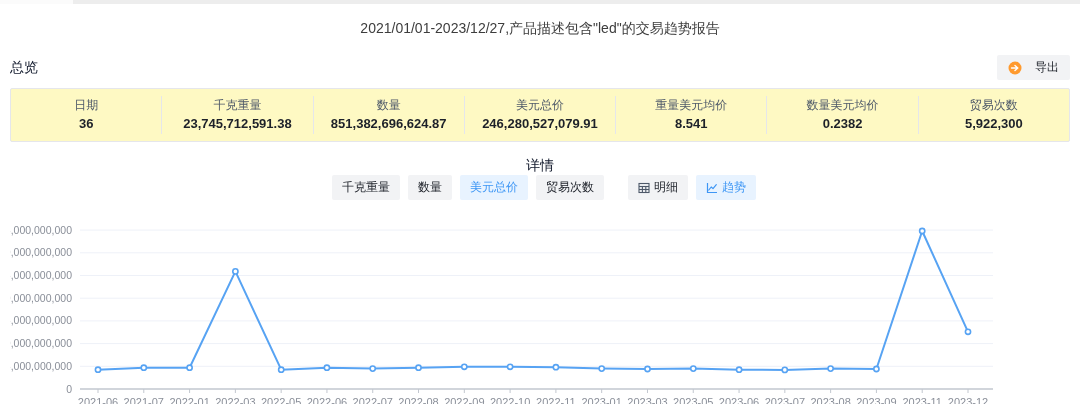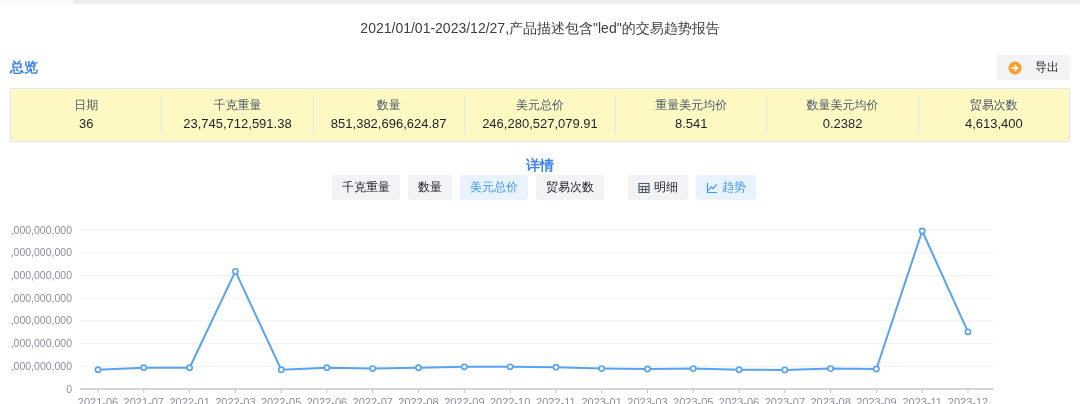--- a/index.html
+++ b/index.html
@@ -3,30 +3,30 @@
 <meta charset="utf-8">
 <style>
   * { margin:0; padding:0; box-sizing:border-box; }
   html,body { width:1080px; height:404px; background:#fff; overflow:hidden;
     font-family:"Liberation Sans","DejaVu Sans",sans-serif; }
   .top-strip { position:absolute; top:0; left:73px; right:0; height:4px; background:#ededed; }
   .top-strip-left { position:absolute; top:0; left:0; width:73px; height:4px; background:#fbfbfb; }
   .page-title { margin-top:20px; text-align:center; font-size:14px; font-weight:500; color:#3d3d3d; }
 
   .section-row { display:flex; justify-content:space-between; align-items:center; margin:17px 10px 8px 10px; }
-  .section-heading { font-size:14px; font-weight:700; color:#3b82f6; }
+  .section-heading { font-size:14px; font-weight:400; color:#0f172a; }
   .export-btn { display:inline-flex; align-items:center; gap:13px; background:#f2f3f5;
     border:none; border-radius:2px; padding:4px 11px; font-size:12px; color:#1d2129; cursor:pointer;
     font-family:inherit; }
 
   .stats-card { margin:0 10px; border:1px solid #e5e6eb; border-radius:2px; display:flex; padding:7px 0; background:#fef9c3; }
   .stat-col { flex:1; text-align:center; padding:1px 0; }
   .stat-col + .stat-col { border-left:1px solid #e5e6eb; }
   .stat-label { display:block; font-size:12px; color:#4e5969; line-height:17px; }
-  .stat-value { display:block; font-size:13px; font-weight:400; color:#1d2129; line-height:19px; }
+  .stat-value { display:block; font-size:13px; font-weight:700; color:#1d2129; line-height:19px; }
 
   .details-row { display:flex; justify-content:space-between; align-items:center; margin:15px 10px 12px 10px;flex-direction:column; }
   .tabs-wrap { display:flex; align-items:center; }
   .tab { display:inline-flex; align-items:center; gap:4px; background:#f2f3f5; color:#1d2129;
     border:none; border-radius:2px; padding:4px 10px; font-size:12px; margin-left:8px; cursor:pointer;
     font-family:inherit; }
   .tab.active { background:#e8f3ff; color:#3d96f5; }
   .view-tabs { margin-left:16px; display:flex; align-items:center; }
 
   .chart-wrap { margin:6px 10px 0 10px; position:relative; }
@@ -73,21 +73,21 @@
     <div class="stat-col">
       <span class="stat-label">重量美元均价</span>
       <span class="stat-value">8.541</span>
     </div>
     <div class="stat-col">
       <span class="stat-label">数量美元均价</span>
       <span class="stat-value">0.2382</span>
     </div>
     <div class="stat-col">
       <span class="stat-label">贸易次数</span>
-      <span class="stat-value">4,613,400</span>
+      <span class="stat-value">5,922,300</span>
     </div>
   </div>
 
 <div class="details-row">
   <span class="section-heading">详情</span>
   <div class="tabs-wrap">
     <div class="tabs-wrap">
         <button class="tab">
           <span>千克重量</span>
         </button>

